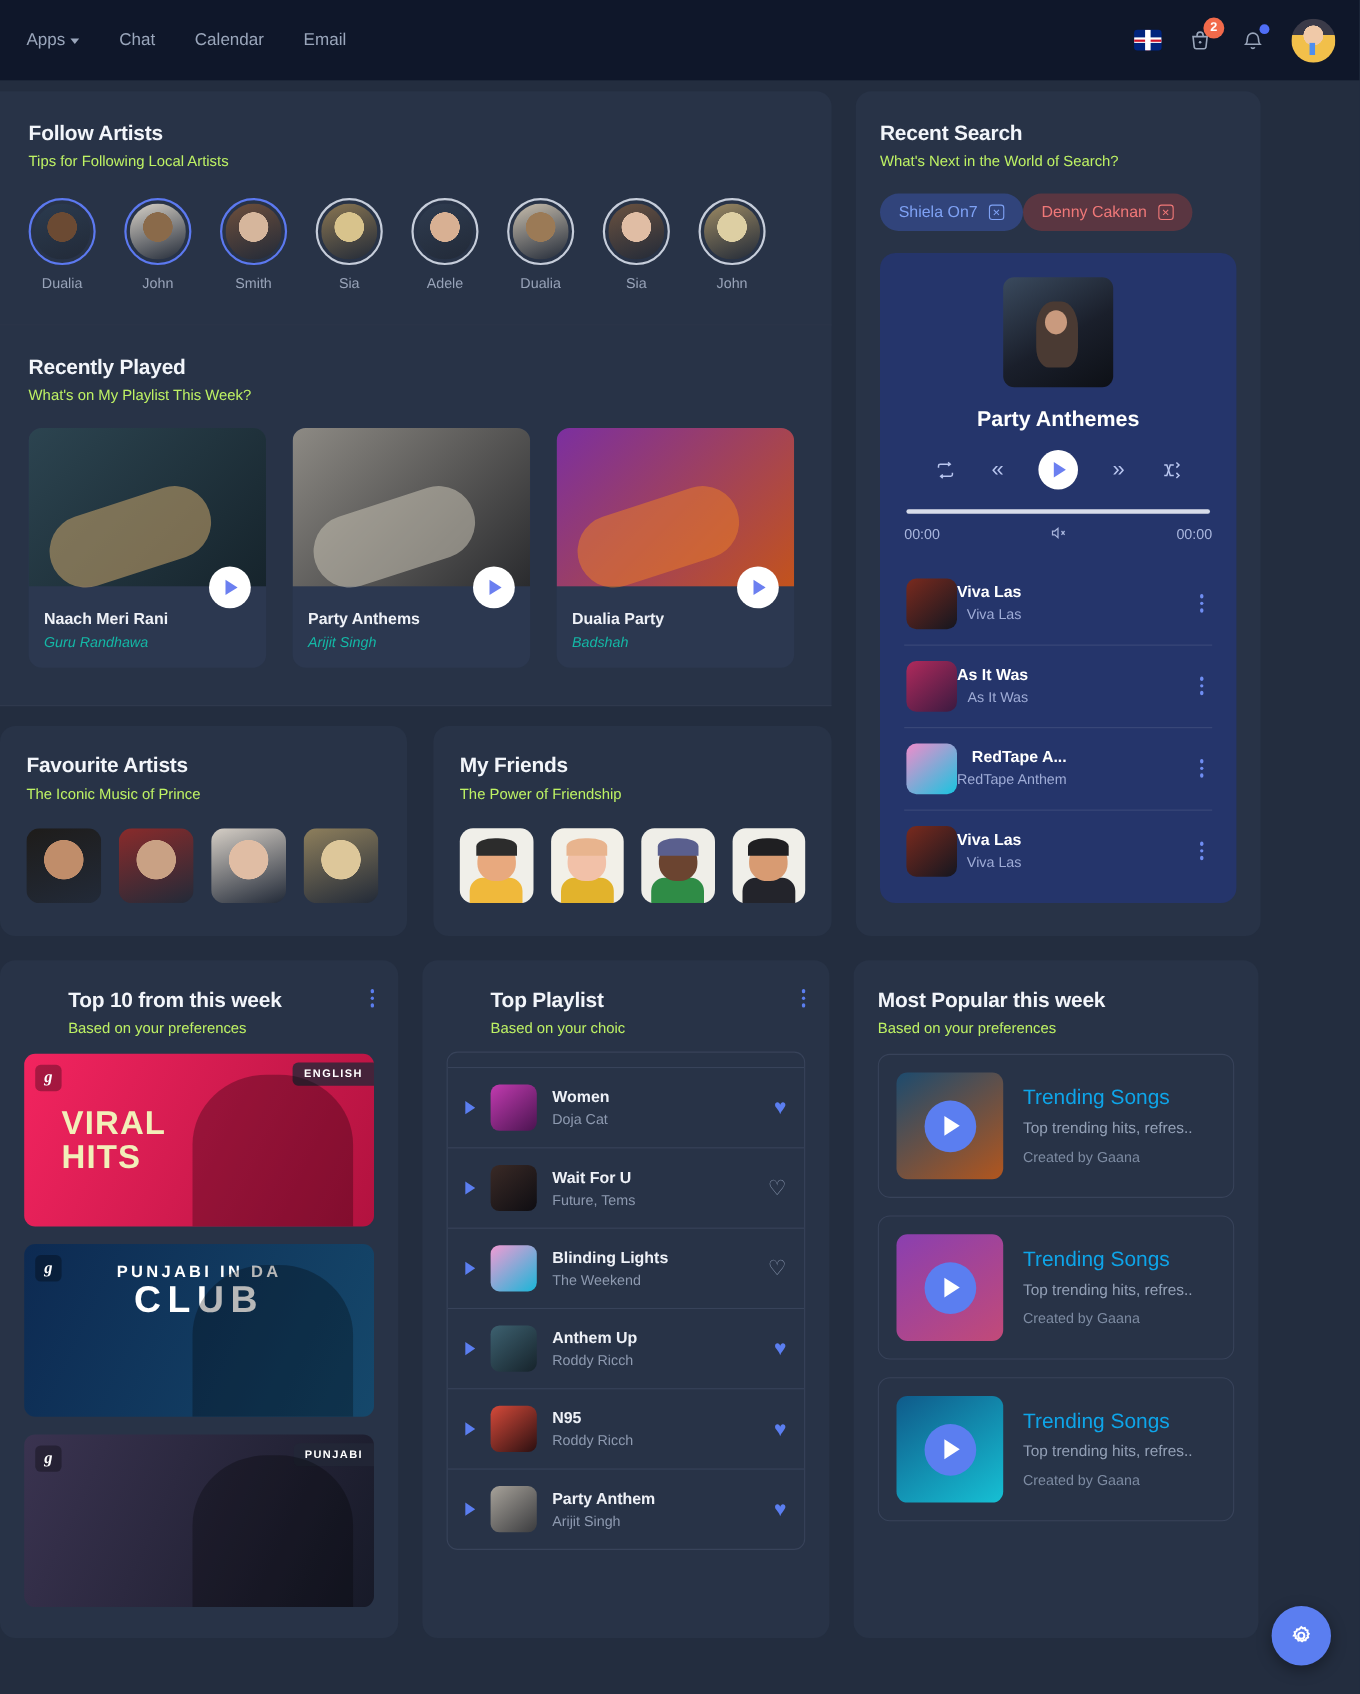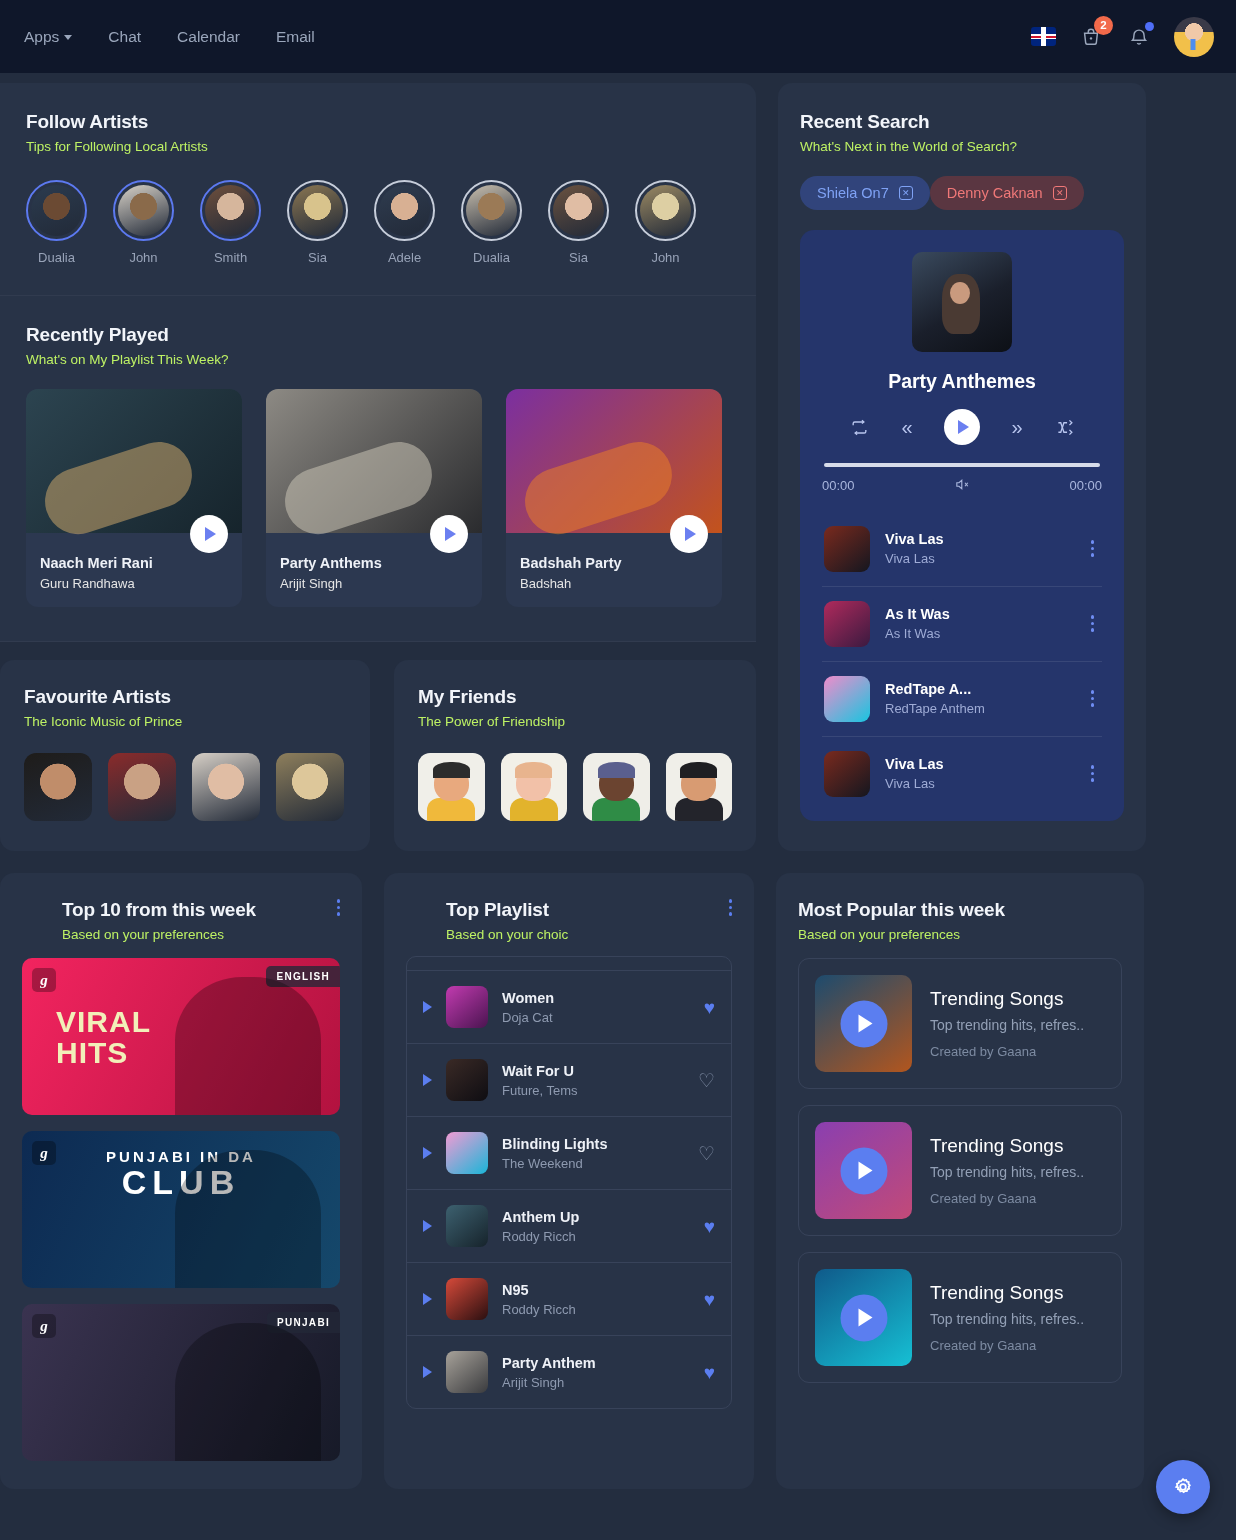--- a/index.html
+++ b/index.html
@@ -73,21 +73,21 @@
   .rp-card { width: 216px; background:#2c3850; border-radius: 12px; overflow:hidden; position:relative; cursor:pointer;}
   .rp-img { height: 144px; width: 100%; position:relative; }
   .rp-play {
     position:absolute; right: 14px; bottom: -20px; width: 38px;height:38px;border-radius:50%;
     background:#fff; display:flex;align-items:center;justify-content:center; z-index:3;
   }
   .tri { width:0;height:0;border-left:11px solid #6b7ff0;border-top:7px solid transparent;border-bottom:7px solid transparent; margin-left:3px;}
   .tri-sm { width:0;height:0;border-left:9px solid #5b7ef0;border-top:6px solid transparent;border-bottom:6px solid transparent; }
   .rp-meta { padding: 22px 14px 16px 14px; }
   .rp-t { font-size: 14.5px; font-weight: bold; color: #eef1f7; }
-  .rp-a { font-size: 13px; color: #e5e5e5; margin-top: 5px; }
+  .rp-a { font-size: 13px; color: #14b8a6; margin-top: 5px; font-style: italic; }
 
   
   .thumbs { display:flex; gap: 16px; margin-top: 24px; }
   .thumb { width: 68px;height:68px;border-radius:12px; overflow:hidden; cursor:pointer; position:relative;}
 
   
   .rightcol { width: 368px; }
   .chips { display:flex; margin-top: 22px; }
   .chip {
     display:flex; align-items:center; gap:10px; padding: 9px 17px; border-radius: 22px;
@@ -99,21 +99,21 @@
 
   .player { background: #25356b; border-radius: 14px; margin-top: 20px; padding: 22px 22px 10px; }
   .player-art { width: 100px;height:100px;border-radius:10px;margin: 0 auto; overflow:hidden; position:relative; }
   .player-title { text-align:center; font-size: 19.5px; font-weight:bold; margin-top: 18px; color:#fff; }
   .controls { display:flex;align-items:center;justify-content:center;gap: 26px; margin-top: 16px; }
   .ctrl { color:#b9c6ef; font-size: 17px; cursor:pointer; display:flex;align-items:center;justify-content:center;width:22px;height:22px;}
   .play-big { width: 36px;height:36px;border-radius:50%;background:#fff;display:flex;align-items:center;justify-content:center;cursor:pointer;}
   .progress { height: 3.5px; border-radius:2px; background:#d7dcea; margin: 18px 2px 0; cursor:pointer; }
   .times { display:flex;align-items:center;justify-content:space-between; margin-top: 9px; font-size: 13px; color:#a9b6dd; }
   .tracks { margin-top: 16px; }
-  .track { display:flex;align-items:center;gap: 15px; padding: 14px 2px; border-bottom:1px solid rgba(255,255,255,.09); cursor:pointer;}
+  .track { display:flex;align-items:center;padding: 14px 2px; border-bottom:1px solid rgba(255,255,255,.09); cursor:pointer;text-align:right;}
   .track:last-child { border-bottom:none; }
   .t-art { width: 46px;height:46px;border-radius:9px;overflow:hidden;flex:none; position:relative;}
   .t-t { font-size: 14.5px; font-weight:bold; color:#fff; }
   .t-a { font-size: 13px; color:#9facd6; margin-top: 4px; }
   .t-more { margin-left:auto; display:flex;flex-direction:column;gap:3px; padding-right:6px; }
   .t-more i { width:3.5px;height:3.5px;border-radius:50%;background:#6f8df2; }
 
   
   .bottom { display:flex; gap:22px; }
   .b-head { display:flex; align-items:flex-start;margin-left:40px; }
@@ -131,21 +131,21 @@
   .pl-t { font-size:14.5px;font-weight:bold;color:#eef1f7;}
   .pl-a { font-size:13px;color:#8e9ab0;margin-top:4px;}
   .heart { margin-left:auto; font-size: 19px; line-height:1; }
   .heart.on { color:#5b7ef0; }
   .heart.off { color:#7e8ba3; }
 
   .mp-card { border:1px solid #38435a; border-radius: 11px; padding: 16px; display:flex; gap: 18px; align-items:center; margin-top: 16px; cursor:pointer;}
   .mp-art { width: 97px;height:97px;border-radius:10px;overflow:hidden;position:relative;flex:none;}
   .mp-play { position:absolute; left:50%;top:50%;transform:translate(-50%,-50%); width:47px;height:47px;border-radius:50%;background:#5b7ef0;display:flex;align-items:center;justify-content:center;}
   .tri-w { width:0;height:0;border-left:14px solid #fff;border-top:9px solid transparent;border-bottom:9px solid transparent;margin-left:4px;}
-  .mp-t { font-size: 19px; color:#ffffff; }
+  .mp-t { font-size: 19px; color:#0ea5e9; }
   .mp-d { font-size: 14px; color:#93a0b6; margin-top: 7px; }
   .mp-c { font-size: 13px; color:#7d8ba2; margin-top: 11px; }
 
   .fab {
     position: absolute; right: 26px; bottom: 26px; width: 54px;height:54px;border-radius:50%;
     background:#5b7ef0; display:flex;align-items:center;justify-content:center; cursor:pointer;
     box-shadow: 0 4px 14px rgba(0,0,0,.35);
   }
   .sep { height:1px; background:#313b4f; }
 </style>
@@ -286,21 +286,21 @@
     </div>
   </div>
   <div class="rp-card">
     <div class="rp-img" style="background:linear-gradient(135deg,#7b2fa0,#c3531c);position:relative;">
       <div style="position:absolute;left:8%;bottom:8%;width:70%;height:46%;border-radius:40px;background:#e87b2a;opacity:.55;transform:rotate(-18deg);"></div>
       <div class="rp-play">
                     <span class="tri"></span>
                   </div>
     </div>
     <div class="rp-meta">
-      <div class="rp-t">Badshah Party</div>
+      <div class="rp-t">Dualia Party</div>
       <div class="rp-a">Badshah</div>
     </div>
   </div>
             </div>
         </div>
 
         <div class="sep"></div>
 
         <div style="display:flex;gap:24px;padding-top:18px;">
           <div class="panel" style="width:370px;padding:26px 24px 30px;">

